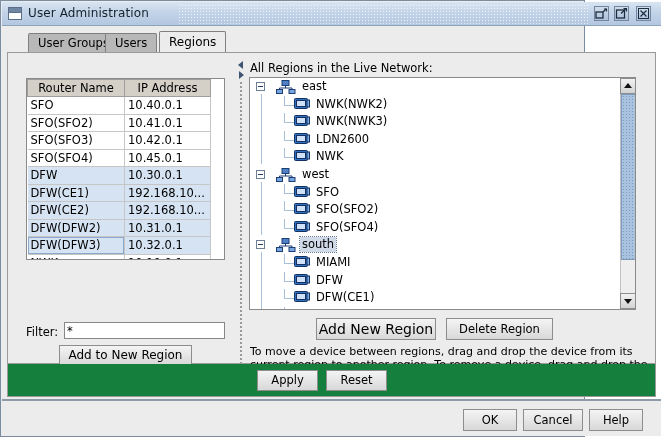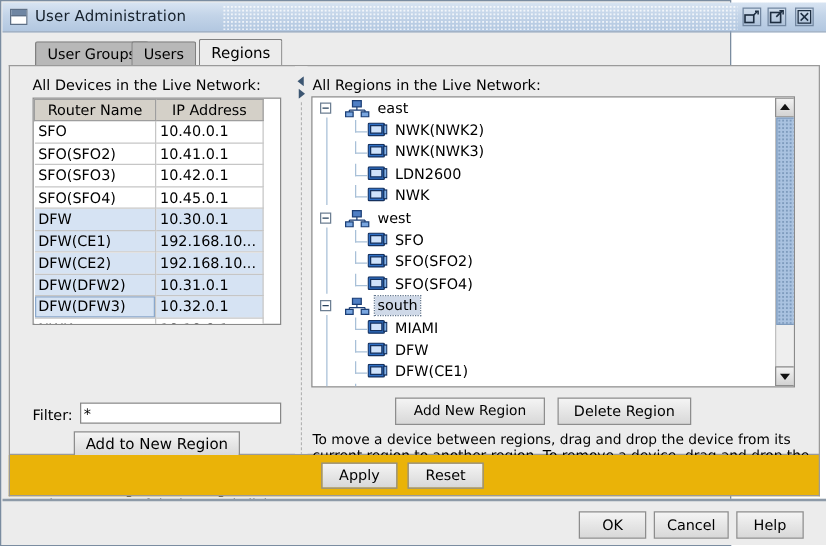--- a/index.html
+++ b/index.html
@@ -107,32 +107,32 @@
   .toggle:before{content:"";position:absolute;left:1px;top:3px;width:5px;height:1px;background:#26405c;}
   .ico{position:absolute;top:2px;}
   .ico.region{left:26px;width:20px;height:14px;}
   .ico.device{left:44px;width:16px;height:13px;}
   .tline{position:absolute;background:#a8c0d8;}
 
   
   #tree-sb{position:absolute;left:370px;top:0;width:16px;height:231px;background:#e4e4e4;}
 
   #btn-add-region{position:absolute;left:70px;top:265px;width:120px;height:22px;
-                  line-height:20px;text-align:center;font-size:11px;
+                  line-height:20px;text-align:center;font-size:14px;
                   background:linear-gradient(to bottom,#f4f4f4,#d8d8d8);
                   border:1px solid #8d8d8d;box-sizing:border-box;}
   #btn-delete-region{position:absolute;left:200px;top:265px;width:107px;height:22px;
                   line-height:20px;text-align:center;font-size:11.5px;
                   background:linear-gradient(to bottom,#f4f4f4,#d8d8d8);
                   border:1px solid #8d8d8d;box-sizing:border-box;}
   #right-hint{position:absolute;left:4px;top:293px;width:400px;font-size:11px;line-height:12.5px;}
 
   
   #apply-strip{position:absolute;left:6px;top:363px;width:649px;height:33px;
-               border:1px solid #9a9a9a;border-top:none;background:#eab308;box-sizing:border-box;text-decoration:underline;}
+               border:1px solid #9a9a9a;border-top:none;background:#15803d;box-sizing:border-box;text-decoration:underline;}
   .midbtn{position:absolute;top:6px;height:21px;line-height:19px;text-align:center;
           font-size:11.5px;background:linear-gradient(to bottom,#f4f4f4,#d8d8d8);
           border:1px solid #8d8d8d;box-sizing:border-box;}
   #btn-apply{left:249px;width:61px;}
   #btn-reset{left:318px;width:61px;}
 
   
   #bottombar{position:absolute;left:1px;top:398px;width:659px;height:37px;
              background:#ececec;border-top:2px solid #8d9aa8;box-sizing:border-box;}
   .botbtn{position:absolute;top:8px;height:22px;line-height:20px;text-align:center;
@@ -177,21 +177,20 @@
   <div id="tabstrip">
     <div id="tab-underline"></div>
     <div class="tab" id="tab-usergroups">User Groups</div>
     <div class="tab" id="tab-users">Users</div>
     <div class="tab active" id="tab-regions">Regions</div>
   </div>
 
   <div id="content">
 
     <div id="left-panel">
-      <div class="panel-label" id="left-label">All Devices in the Live Network:</div>
 
       <div id="table-wrap">
         <table class="dev">
           <thead>
             <tr>
               <th class="col-name">Router Name</th>
               <th class="col-ip">IP Address</th>
             </tr>
           </thead>
           <tbody id="dev-body">

